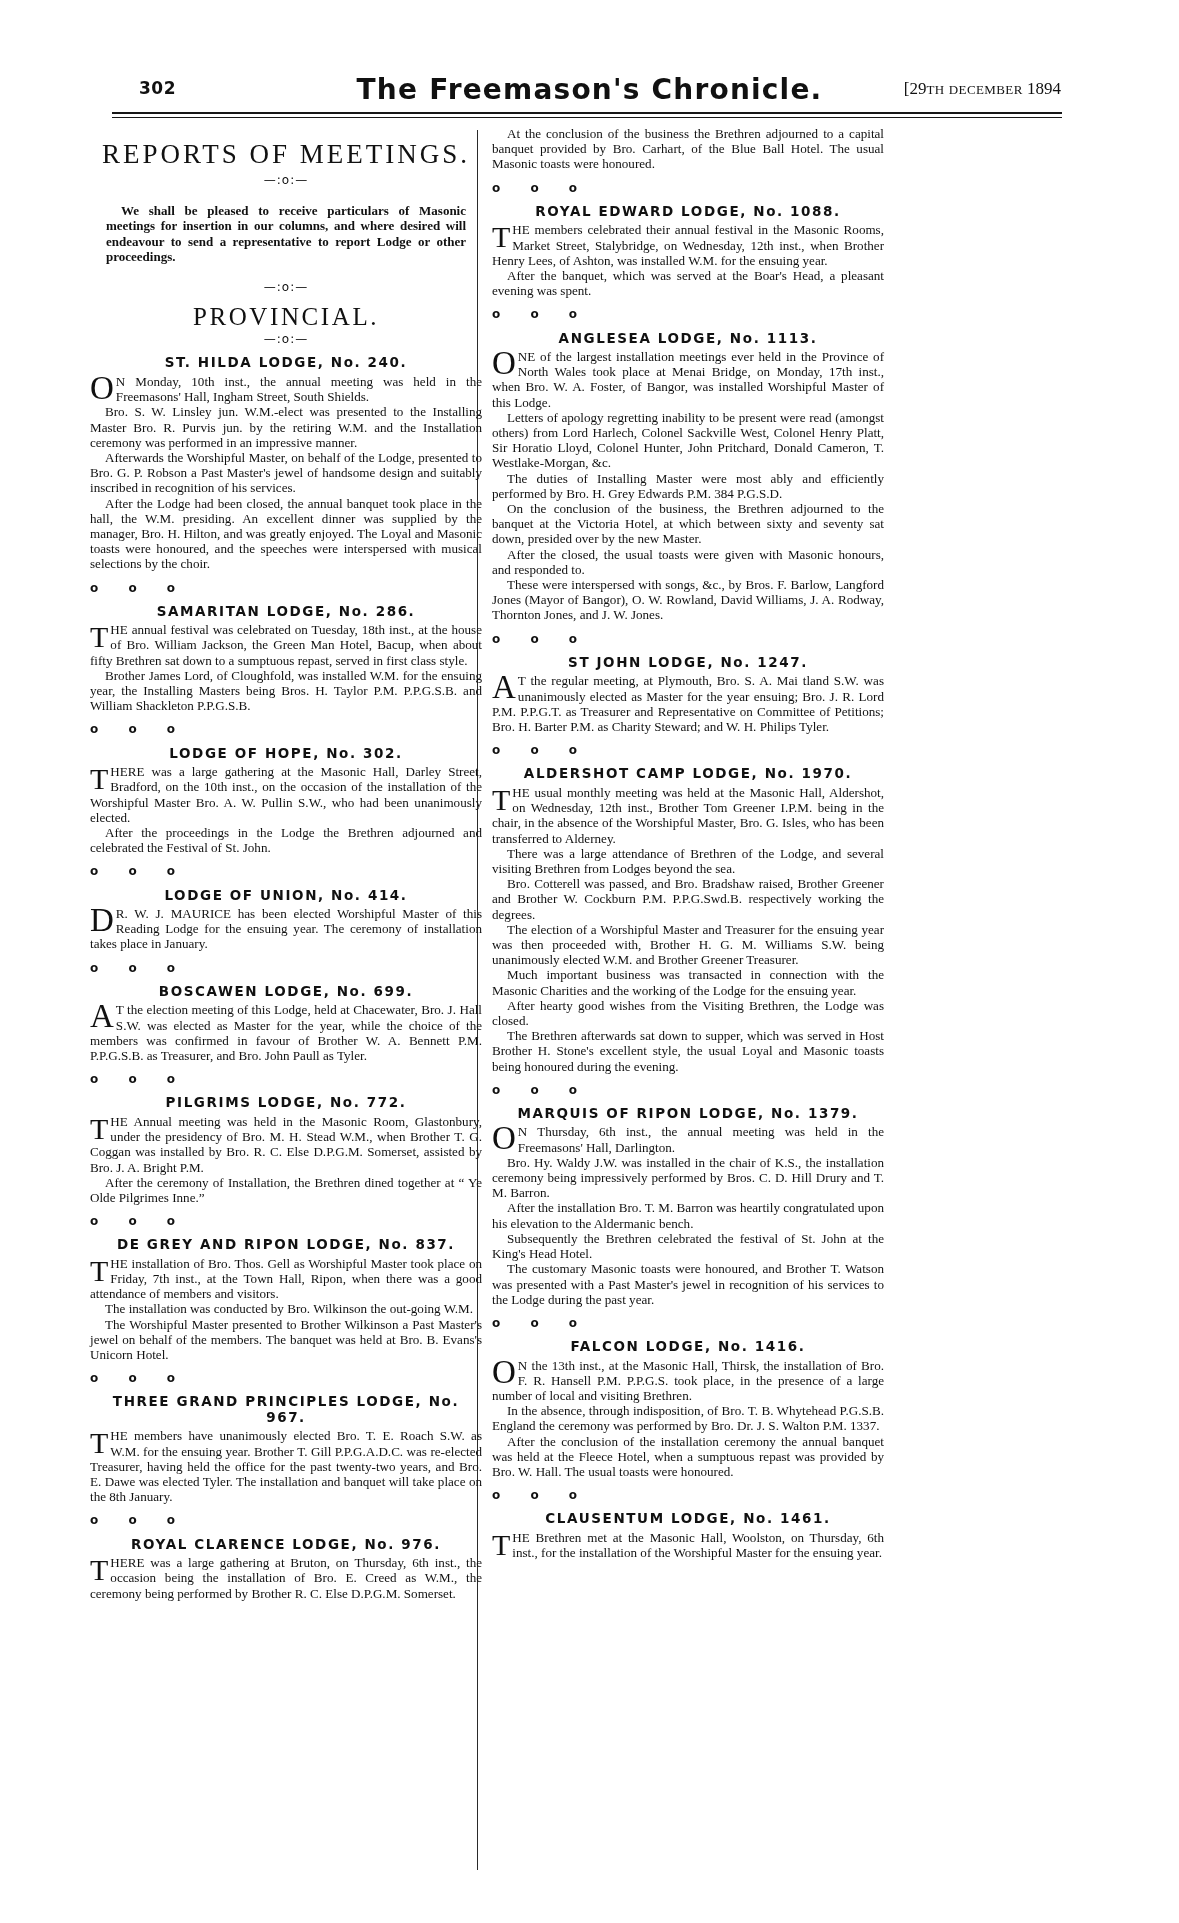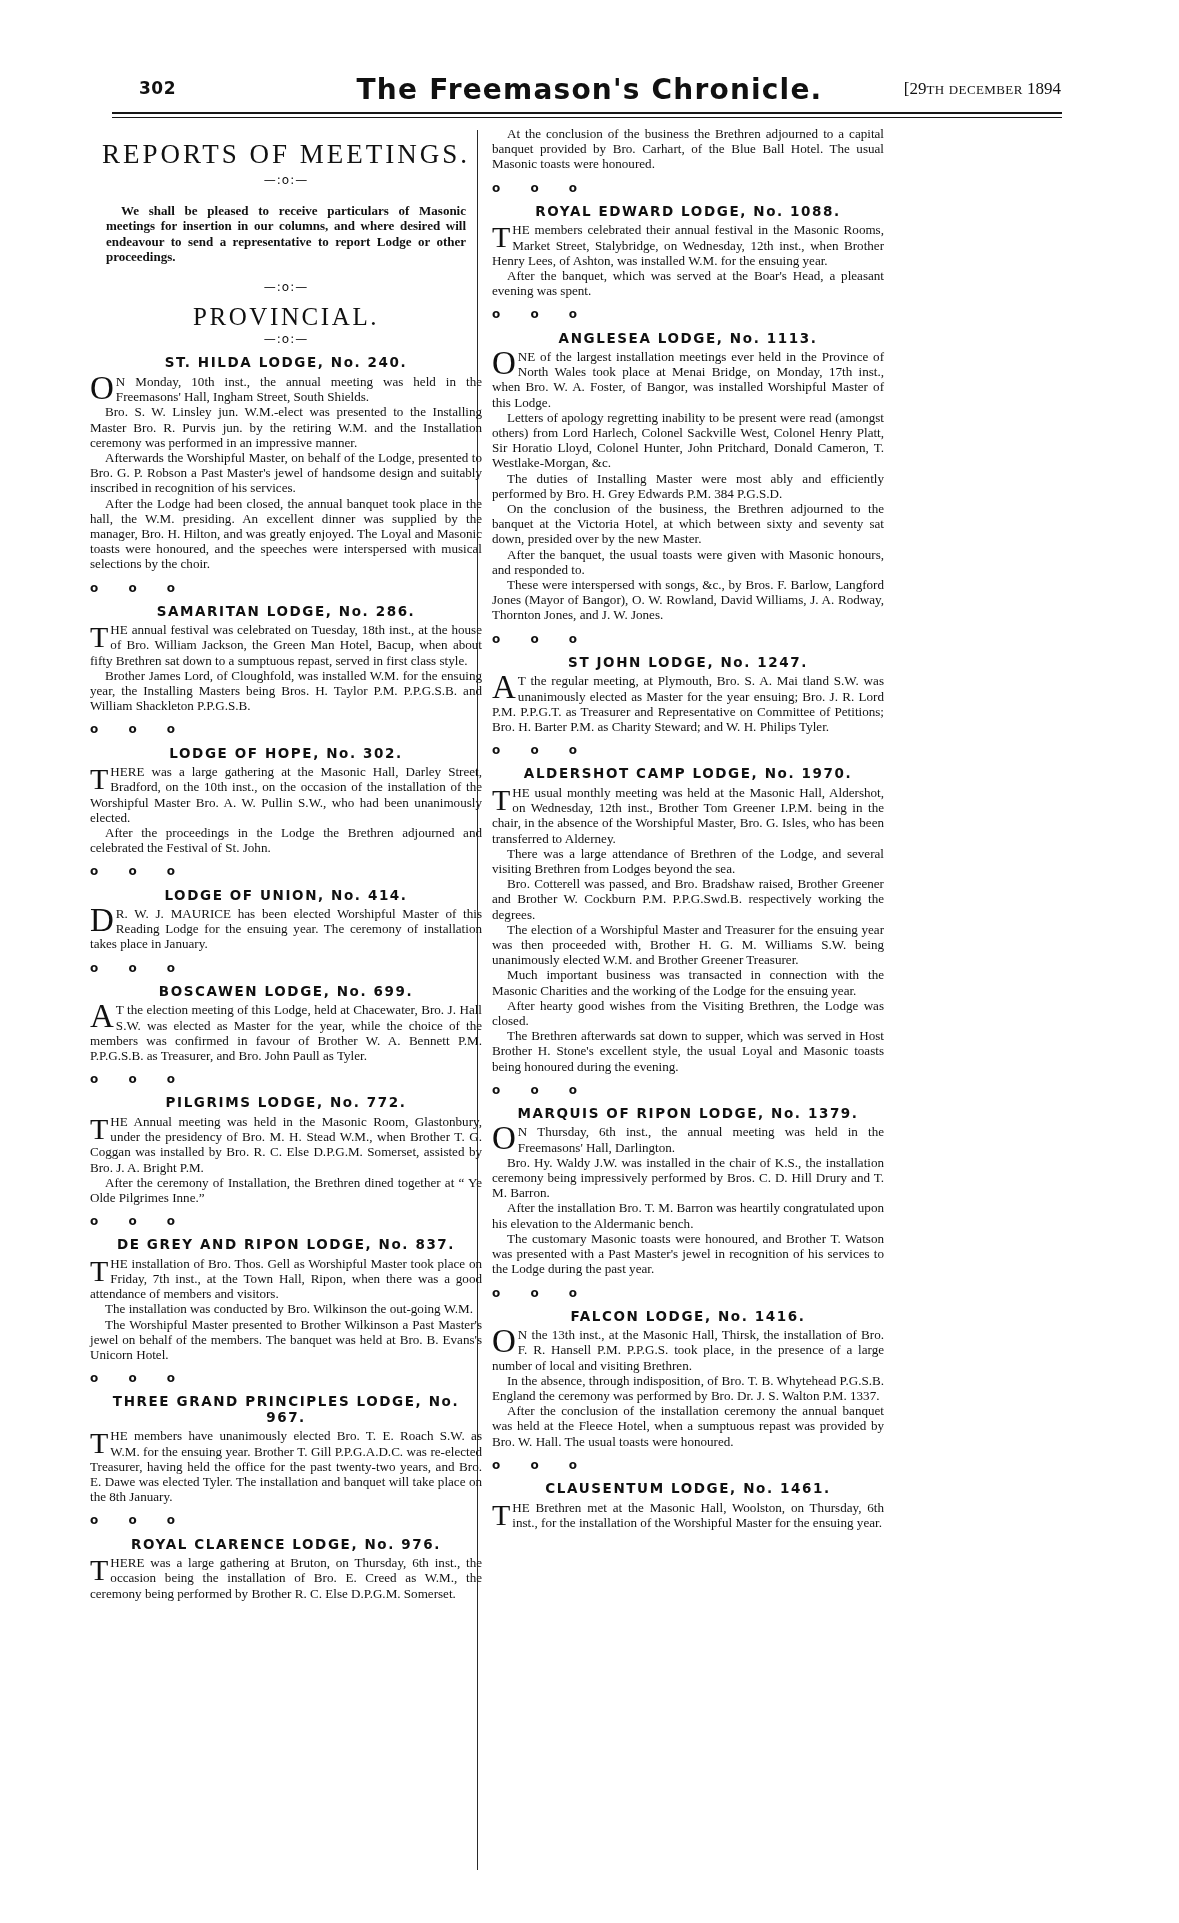--- a/index.html
+++ b/index.html
@@ -246,39 +246,40 @@
       <div class="sep">o  o  o</div>
       <div class="lodge-head">ROYAL EDWARD LODGE, No. 1088.</div>
       <p class="lead"><span class="dropcap letter-T">T</span><span>HE members celebrated their annual festival in the Masonic Rooms, Market Street, Stalybridge, on Wednesday, 12th inst., when Brother Henry Lees, of Ashton, was installed W.M. for the ensuing year.</span></p>
       <p class="body">After the banquet, which was served at the Boar's Head, a pleasant evening was spent.</p>
       <div class="sep">o  o  o</div>
       <div class="lodge-head">ANGLESEA LODGE, No. 1113.</div>
       <p class="lead"><span class="dropcap">O</span><span>NE of the largest installation meetings ever held in the Province of North Wales took place at Menai Bridge, on Monday, 17th inst., when Bro. W. A. Foster, of Bangor, was installed Worshipful Master of this Lodge.</span></p>
       <p class="body">Letters of apology regretting inability to be present were read (amongst others) from Lord Harlech, Colonel Sackville West, Colonel Henry Platt, Sir Horatio Lloyd, Colonel Hunter, John Pritchard, Donald Cameron, T. Westlake-Morgan, &amp;c.</p>
       <p class="body">The duties of Installing Master were most ably and efficiently performed by Bro. H. Grey Edwards P.M. 384 P.G.S.D.</p>
       <p class="body">On the conclusion of the business, the Brethren adjourned to the banquet at the Victoria Hotel, at which between sixty and seventy sat down, presided over by the new Master.</p>
-      <p class="body">After the banquet, the usual toasts were given with Masonic honours, and responded to.</p>
+      <p class="body">After the closed, the usual toasts were given with Masonic honours, and responded to.</p>
       <p class="body">These were interspersed with songs, &amp;c., by Bros. F. Barlow, Langford Jones (Mayor of Bangor), O. W. Rowland, David Williams, J. A. Rodway, Thornton Jones, and J. W. Jones.</p>
       <div class="sep">o  o  o</div>
       <div class="lodge-head">ST JOHN LODGE, No. 1247.</div>
       <p class="lead"><span class="dropcap">A</span><span>T the regular meeting, at Plymouth, Bro. S. A. Mai tland S.W. was unanimously elected as Master for the year ensuing; Bro. J. R. Lord P.M. P.P.G.T. as Treasurer and Representative on Committee of Petitions; Bro. H. Barter P.M. as Charity Steward; and W. H. Philips Tyler.</span></p>
       <div class="sep">o  o  o</div>
       <div class="lodge-head">ALDERSHOT CAMP LODGE, No. 1970.</div>
       <p class="lead"><span class="dropcap letter-T">T</span><span>HE usual monthly meeting was held at the Masonic Hall, Aldershot, on Wednesday, 12th inst., Brother Tom Greener I.P.M. being in the chair, in the absence of the Worshipful Master, Bro. G. Isles, who has been transferred to Alderney.</span></p>
       <p class="body">There was a large attendance of Brethren of the Lodge, and several visiting Brethren from Lodges beyond the sea.</p>
       <p class="body">Bro. Cotterell was passed, and Bro. Bradshaw raised, Brother Greener and Brother W. Cockburn P.M. P.P.G.Swd.B. respectively working the degrees.</p>
       <p class="body">The election of a Worshipful Master and Treasurer for the ensuing year was then proceeded with, Brother H. G. M. Williams S.W. being unanimously elected W.M. and Brother Greener Treasurer.</p>
       <p class="body">Much important business was transacted in connection with the Masonic Charities and the working of the Lodge for the ensuing year.</p>
       <p class="body">After hearty good wishes from the Visiting Brethren, the Lodge was closed.</p>
       <p class="body">The Brethren afterwards sat down to supper, which was served in Host Brother H. Stone's excellent style, the usual Loyal and Masonic toasts being honoured during the evening.</p>
       <div class="sep">o  o  o</div>
       <div class="lodge-head">MARQUIS OF RIPON LODGE, No. 1379.</div>
       <p class="lead"><span class="dropcap">O</span><span>N Thursday, 6th inst., the annual meeting was held in the Freemasons' Hall, Darlington.</span></p>
       <p class="body">Bro. Hy. Waldy J.W. was installed in the chair of K.S., the installation ceremony being impressively performed by Bros. C. D. Hill Drury and T. M. Barron.</p>
       <p class="body">After the installation Bro. T. M. Barron was heartily congratulated upon his elevation to the Aldermanic bench.</p>
+      <p class="body">Subsequently the Brethren celebrated the festival of St. John at the King's Head Hotel.</p>
       <p class="body">The customary Masonic toasts were honoured, and Brother T. Watson was presented with a Past Master's jewel in recognition of his services to the Lodge during the past year.</p>
       <div class="sep">o  o  o</div>
       <div class="lodge-head">FALCON LODGE, No. 1416.</div>
       <p class="lead"><span class="dropcap">O</span><span>N the 13th inst., at the Masonic Hall, Thirsk, the installation of Bro. F. R. Hansell P.M. P.P.G.S. took place, in the presence of a large number of local and visiting Brethren.</span></p>
       <p class="body">In the absence, through indisposition, of Bro. T. B. Whytehead P.G.S.B. England the ceremony was performed by Bro. Dr. J. S. Walton P.M. 1337.</p>
       <p class="body">After the conclusion of the installation ceremony the annual banquet was held at the Fleece Hotel, when a sumptuous repast was provided by Bro. W. Hall. The usual toasts were honoured.</p>
       <div class="sep">o  o  o</div>
       <div class="lodge-head">CLAUSENTUM LODGE, No. 1461.</div>
       <p class="lead"><span class="dropcap letter-T">T</span><span>HE Brethren met at the Masonic Hall, Woolston, on Thursday, 6th inst., for the installation of the Worshipful Master for the ensuing year.</span></p>
     </div>

